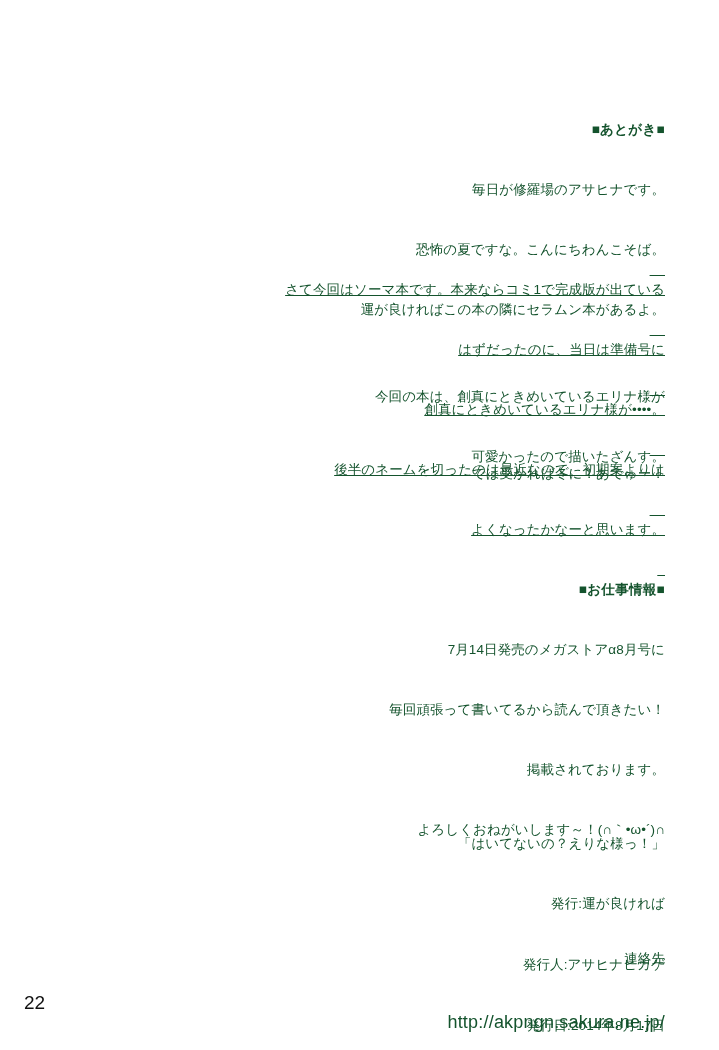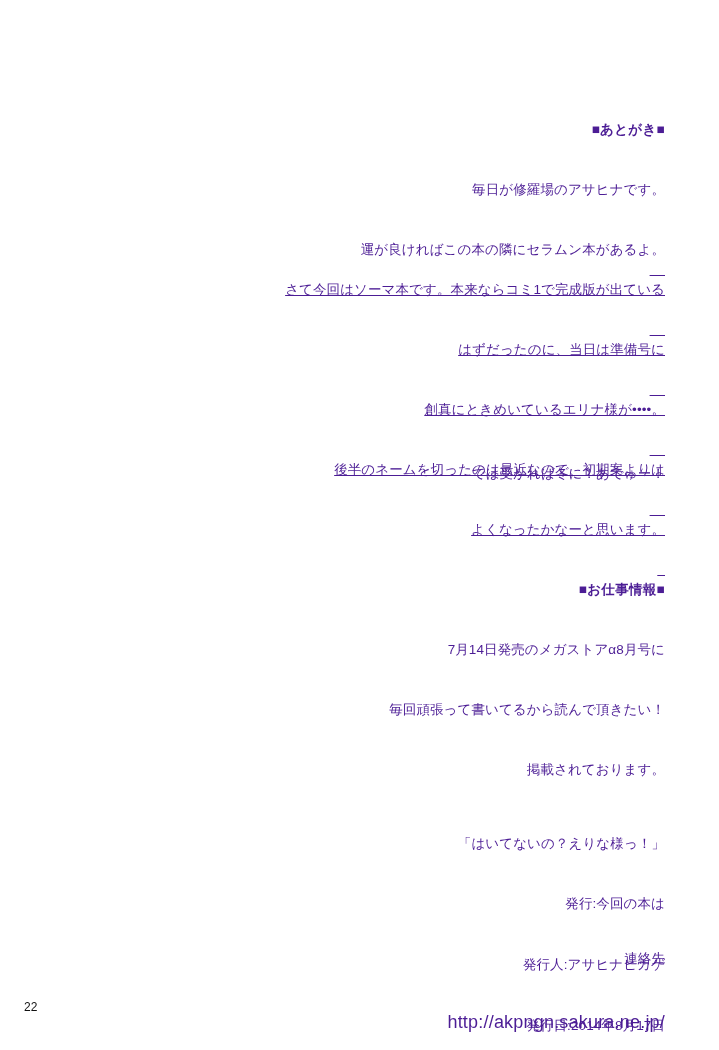--- a/index.html
+++ b/index.html
@@ -22,21 +22,21 @@
     box-sizing: border-box;
   }
 
   
   .block {
     position: absolute;
     text-align: right;
     line-height: 1.48;
     font-size: 13.5px;
     letter-spacing: 0.1px;
-    color: #4c1d95;
+    color: #14532d;
     white-space: pre-wrap;
   }
   .block .line {
     display: block;
   }
 
   
   #afterword {
     left: 120px;
     top: 80px;
@@ -108,59 +108,65 @@
     font-family: Liberation Sans, sans-serif;
     font-size: 18px;
     letter-spacing: 0.2px;
   }
 
   
   #page-number {
     position: absolute;
     left: 24px;
     bottom: 36px;
-    font-size: 12px;
+    font-size: 19px;
     color: #111111;
     font-family: "Liberation Sans", sans-serif;
   }
 </style>
 </head>
 <body>
 
 <div class="page">
 
   <div class="block" id="afterword">
     <span class="heading line">■あとがき■</span>
     <span class="line">毎日が修羅場のアサヒナです。</span>
+    <span class="line">恐怖の夏ですな。こんにちわんこそば。</span>
     <span class="line">運が良ければこの本の隣にセラムン本があるよ。</span>
   </div>
 
   <div class="block" id="body1">
     <span class="line">さて今回はソーマ本です。本来ならコミ1で完成版が出ている</span>
     <span class="line">はずだったのに、当日は準備号に</span>
     <span class="line">創真にときめいているエリナ様が••••。</span>
     <span class="line">後半のネームを切ったのは最近なので、初期案よりは</span>
     <span class="line">よくなったかなーと思います。</span>
   </div>
 
+  <div class="block" id="body2">
+    <span class="line">今回の本は、創真にときめいているエリナ様が</span>
+    <span class="line">可愛かったので描いたざんす。</span>
+  </div>
 
   <div class="block" id="closing">
     <span class="line">では受かれば冬に！あでゅー！</span>
   </div>
 
   <div class="block" id="workinfo">
     <span class="heading line">■お仕事情報■</span>
     <span class="line">7月14日発売のメガストアα8月号に</span>
     <span class="line">毎回頑張って書いてるから読んで頂きたい！</span>
     <span class="line">掲載されております。</span>
+    <span class="line">よろしくおねがいします～！(∩｀•ω•´)∩</span>
   </div>
 
   <div class="block" id="colophon">
     <span class="title line">「はいてないの？えりな様っ！」</span>
-    <span class="line">発行:今回の本は</span>
+    <span class="line">発行:運が良ければ</span>
     <span class="line">発行人:アサヒナヒカゲ</span>
     <span class="line">発行日:2014年8月17日</span>
     
   </div>
 
   <div class="block" id="contact">
     <span class="label line">連絡先</span>
     <span class="url line">http://akpngn.sakura.ne.jp/</span>
     
   </div>

